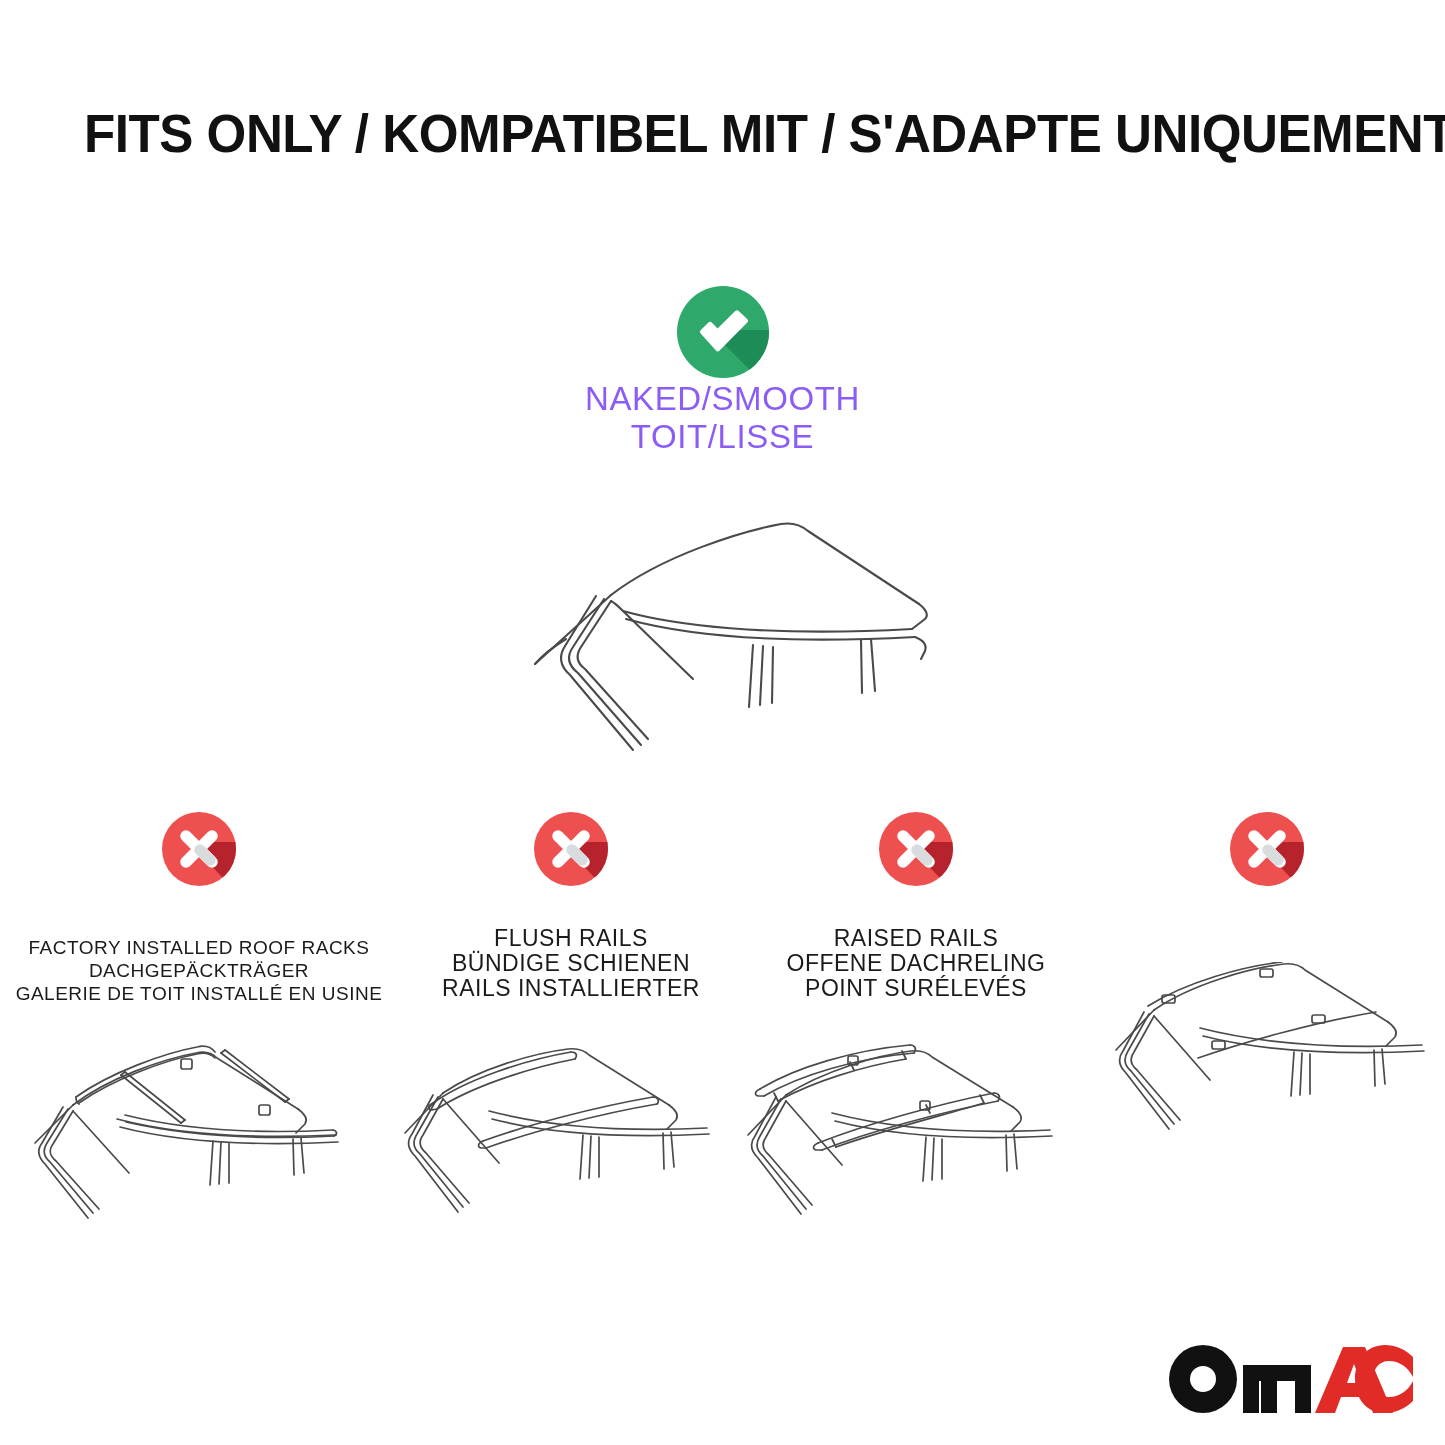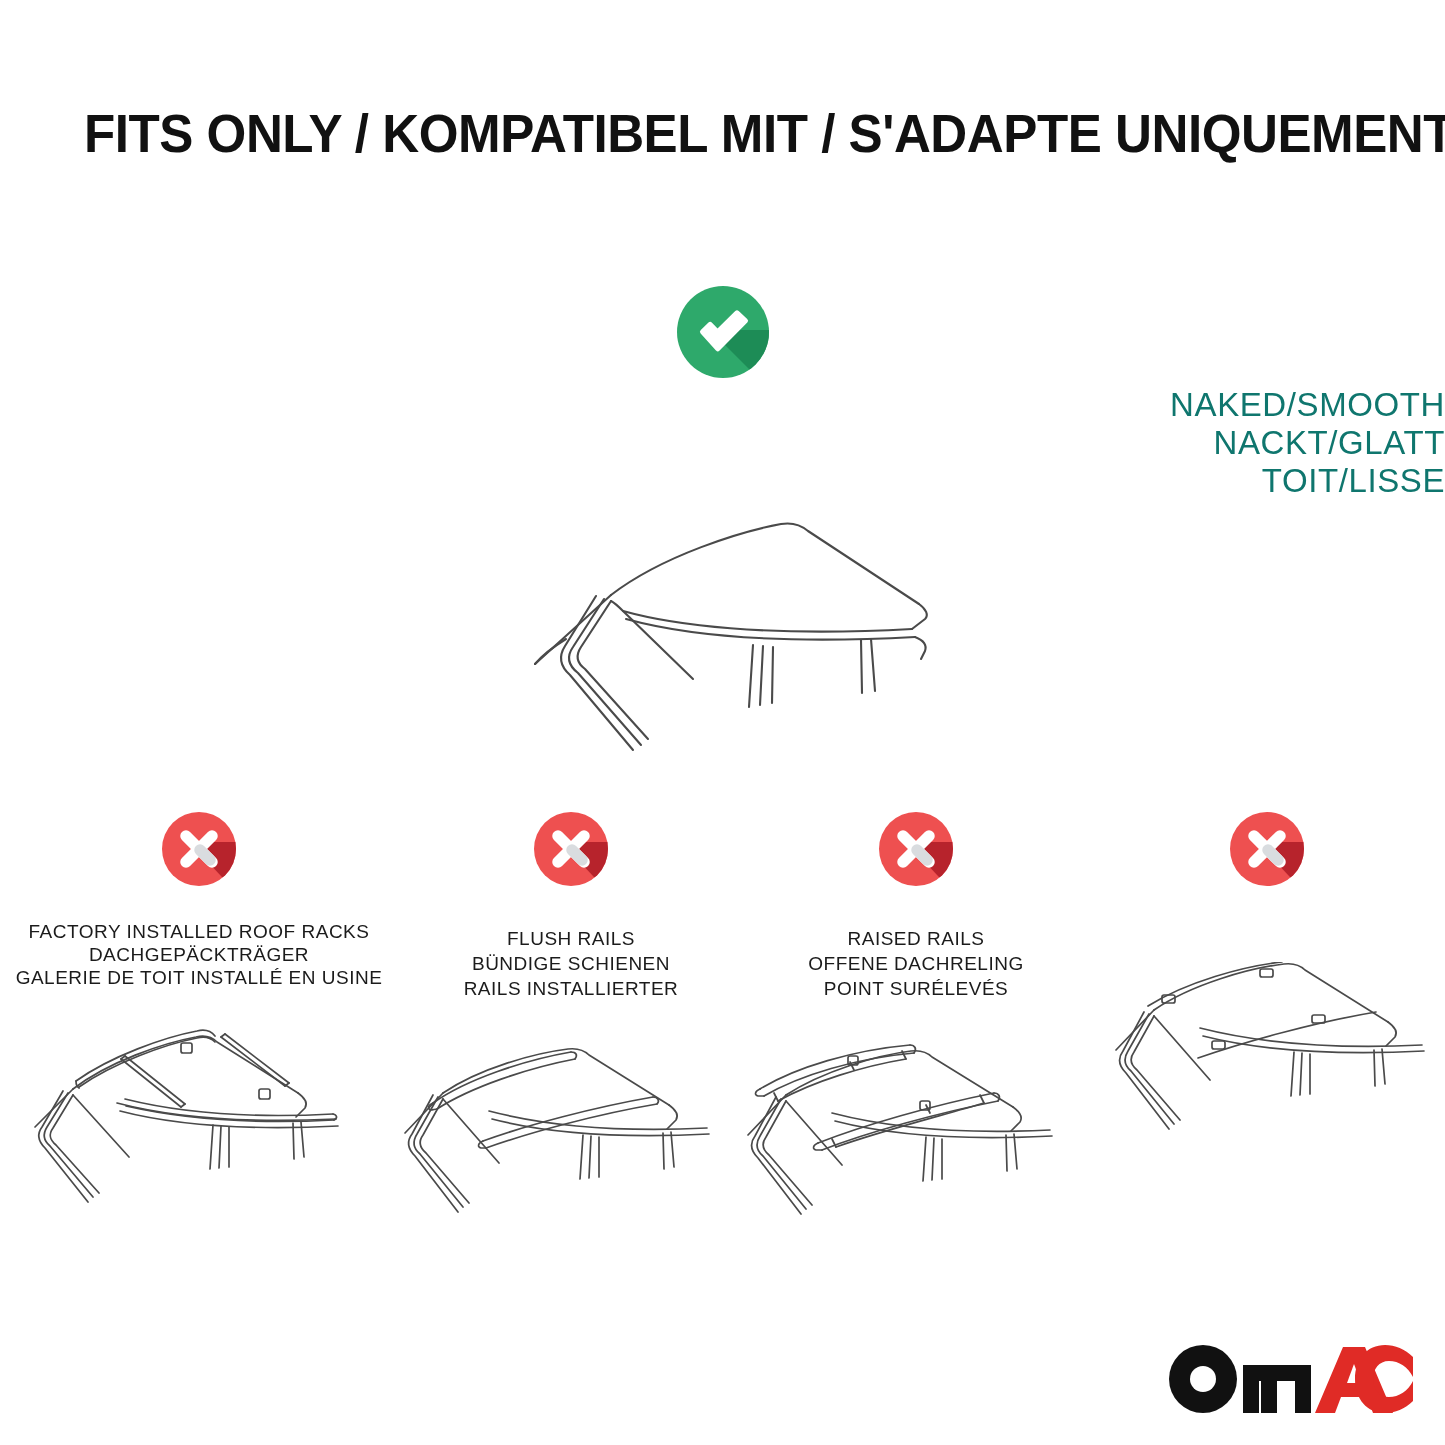--- a/index.html
+++ b/index.html
@@ -44,28 +44,28 @@
   .hero-icon-wrap {
     width: 100%;
     display: flex;
     justify-content: center;
   }
   .icon-badge {
     position: relative;
     display: block;
   }
   .hero-label {
-    margin-top: 8px;
-    text-align: right;
+    margin-top: 2px;
+    text-align: center;
     font-family: "Liberation Sans", sans-serif;
     font-weight: normal;
     font-size: 33px;
     line-height: 38px;
     letter-spacing: 0.6px;
-    color: #0f766e;
+    color: #8b5cf6;
   }
   .hero-label div { white-space: nowrap; }
 
   .hero-art {
     position: absolute;
     left: 0;
     top: 221px;
     width: 1445px;
     display: flex;
     justify-content: center;
@@ -82,37 +82,37 @@
   }
   .col {
     display: flex;
     flex-direction: column;
     align-items: center;
   }
   .col-icon { height: 108px; display: flex; align-items: flex-start; justify-content: center; }
   .col-label {
     text-align: center;
     font-family: "Liberation Sans", sans-serif;
-    font-size: 19px;
+    font-size: 23px;
     line-height: 25px;
     letter-spacing: 0.5px;
     color: #1b1b1b;
     white-space: nowrap;
   }
   .col-label.small { font-size: 19px; line-height: 23px; }
   .col-art {
     margin-top: 14px;
     display: flex;
     justify-content: center;
     align-items: flex-start;
     height: 230px;
   }
 
   
-  .col.c1 .col-label { margin-top: 0; }
+  .col.c1 .col-label { margin-top: 16px; }
   .col.c2 .col-label,
   .col.c3 .col-label,
   .col.c4 .col-label { margin-top: 6px; }
 
   .col.c1 .col-art { margin-top: 18px; }
   .col.c2 .col-art { margin-top: 42px; }
   .col.c3 .col-art { margin-top: 42px; }
   .col.c4 .col-art { margin-top: 42px; }
 
   
@@ -147,21 +147,20 @@
         <g clip-path="url(#heroClip)">
           <polygon points="33,44 92,44 92,103 52,63" fill="#1C8A55" opacity="0.92"></polygon>
         </g>
         <path d="M25.5 45.8 L33.2 38.4 L40.5 46.0 L60.0 26.8 L68.5 34.8 L40.8 62.8 Z" fill="#ffffff" stroke="#ffffff" stroke-width="5" stroke-linejoin="round"></path>
       </svg>
     </span>
   </div>
 
   <div class="hero-label">
     <div>NAKED/SMOOTH</div>
-    <div>NACKT/GLATT</div>
     <div>TOIT/LISSE</div>
   </div>
 
   <div class="hero-art">
     <svg width="520" height="250" viewBox="0 0 520 250" aria-hidden="true">
       <g fill="none" stroke="#4A4A4A" stroke-width="2.1" stroke-linecap="round" stroke-linejoin="round">
 
         <path d="M148,88 C200,48 280,24 318,17 C330,15 338,18 345,24 L456,97"></path>
         <path d="M148,88 L72,157"></path>
         <path d="M72,157 C78,150 90,140 103,132"></path>

